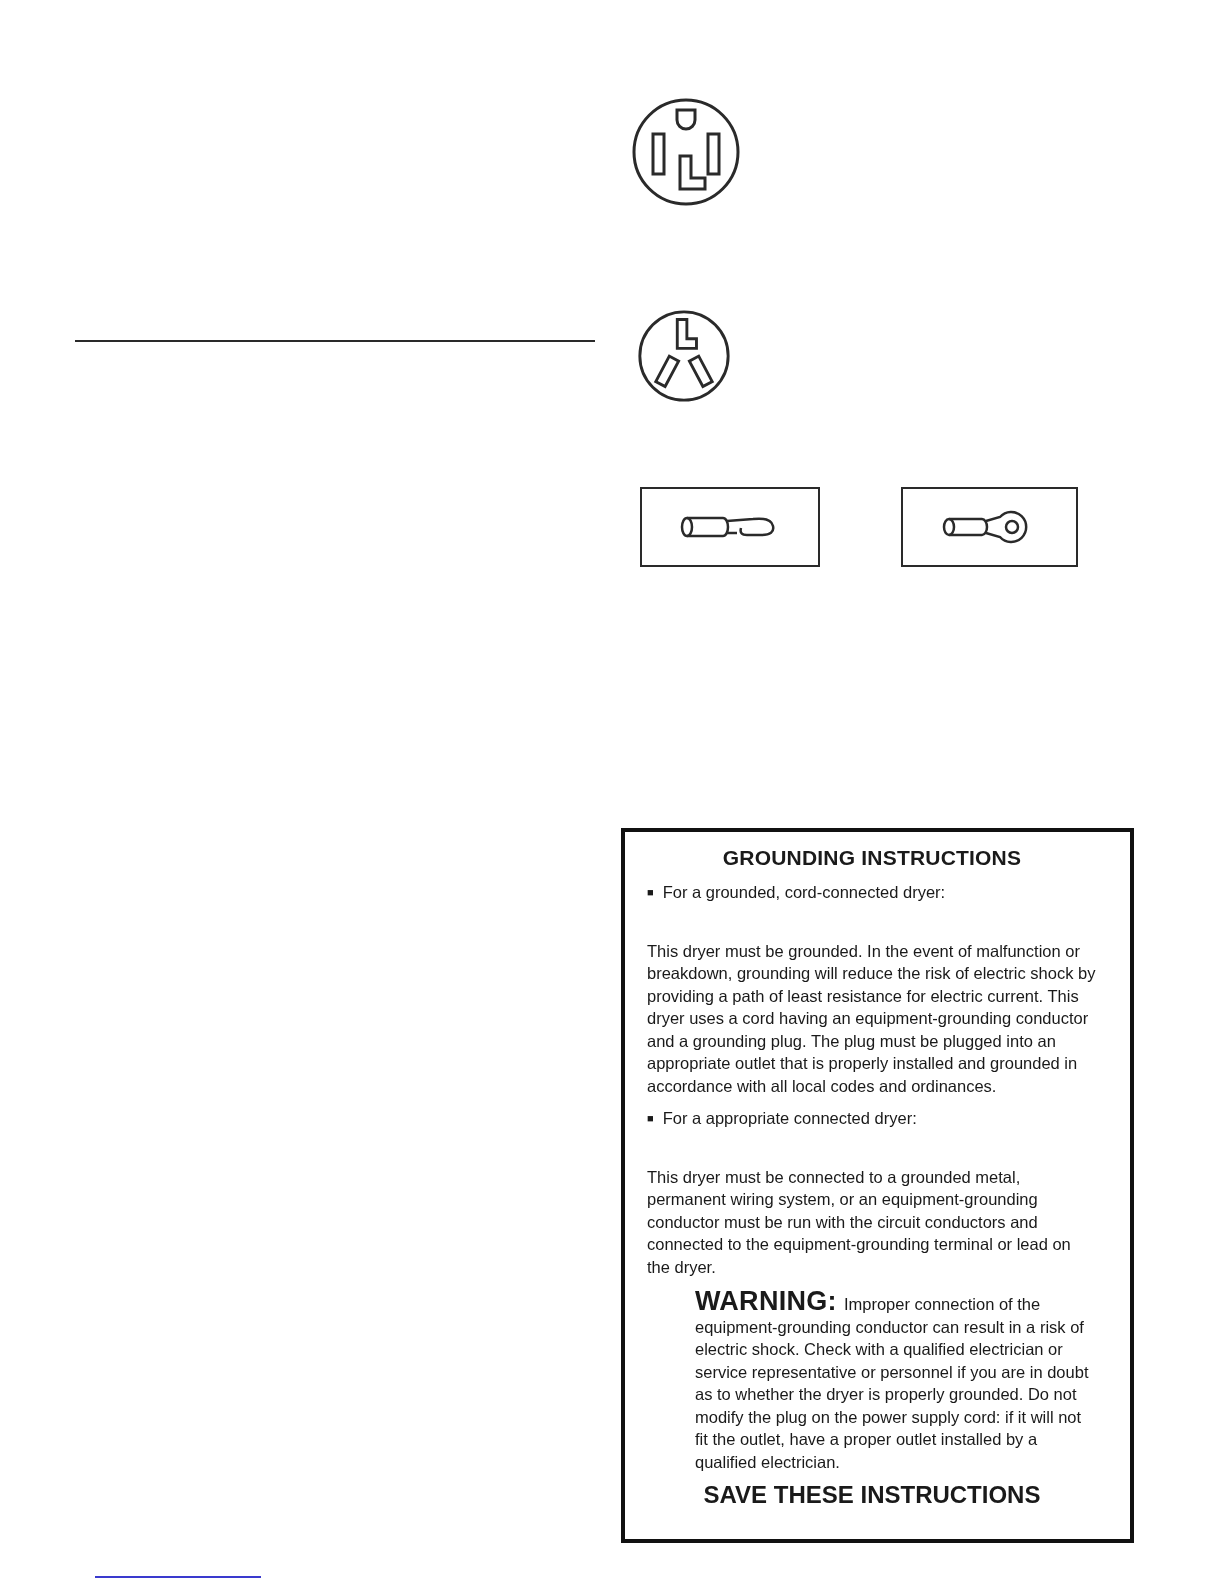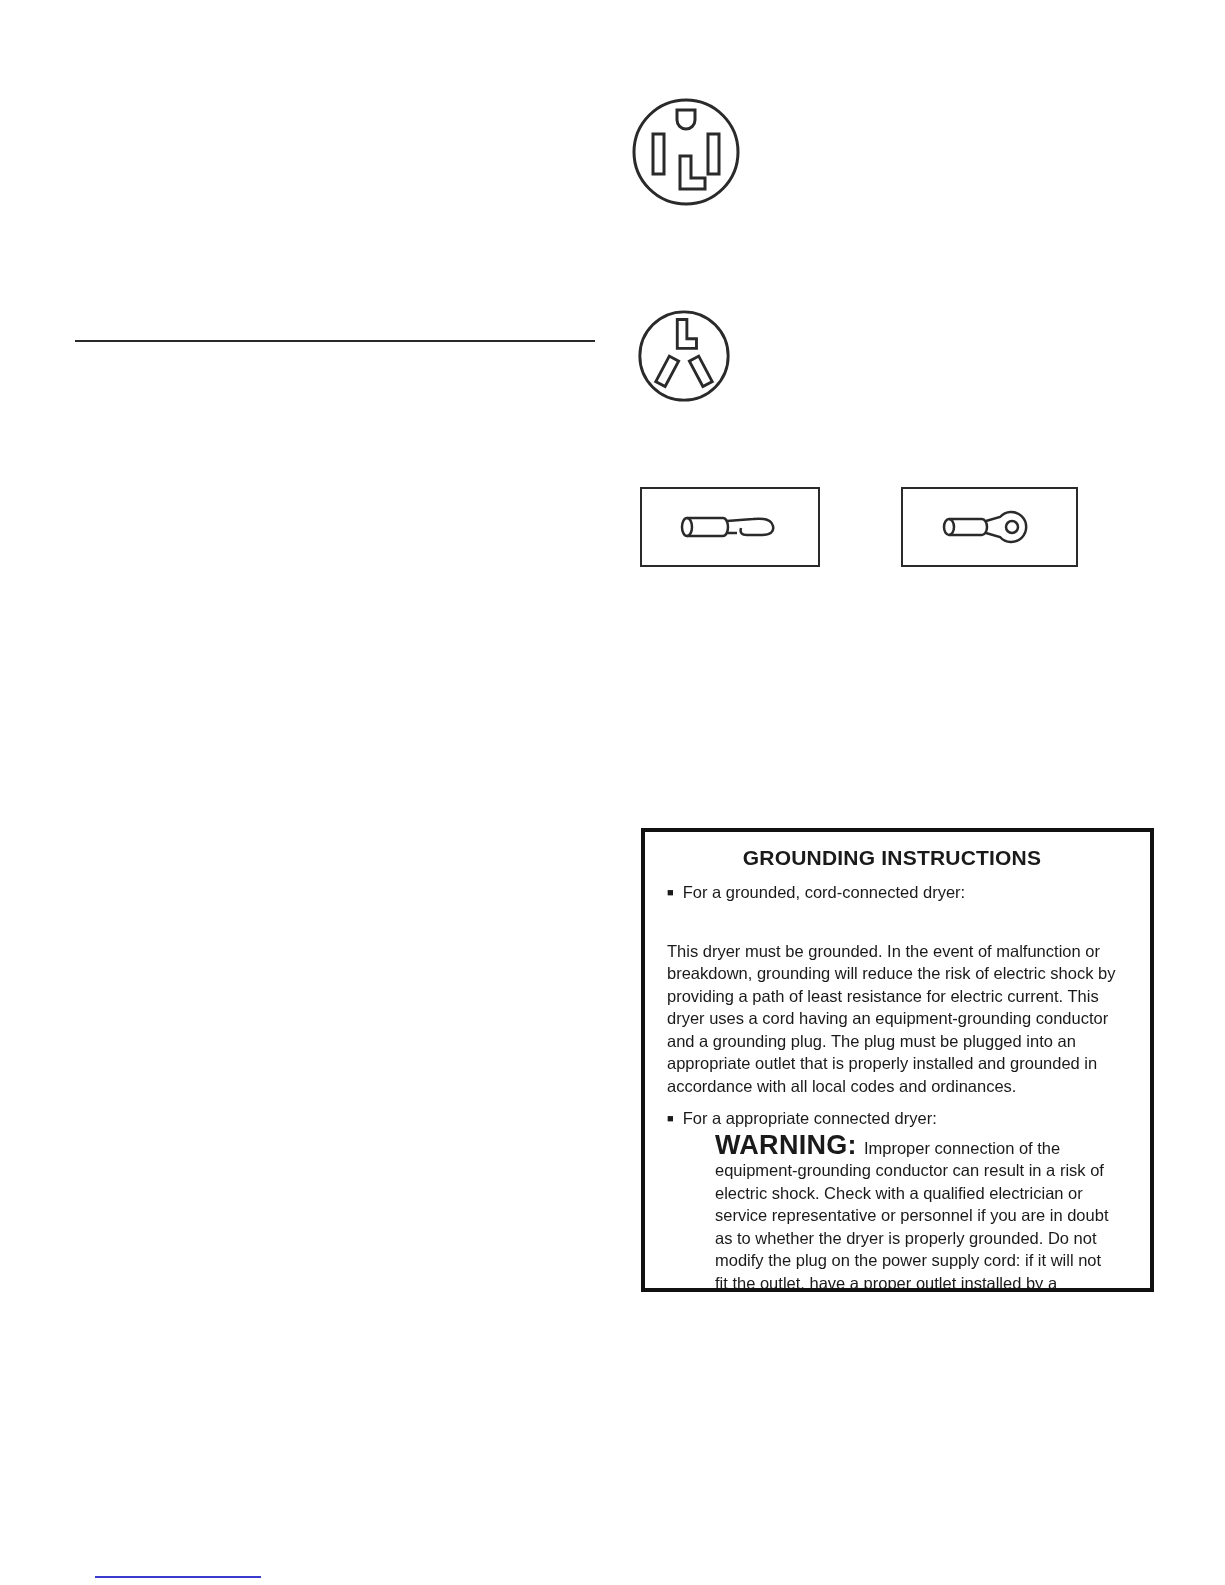--- a/index.html
+++ b/index.html
@@ -31,24 +31,24 @@
     border: 2px solid #2a2a2a;
     background: #ffffff;
     display: flex;
     align-items: center;
     justify-content: center;
   }
 
   
   .gbox {
     position: absolute;
-    left: 641px;
+    left: 621px;
     top: 828px;
     width: 513px;
-    height: 464px;
+    height: 715px;
     border: 4px solid #111111;
     background: #ffffff;
     padding: 14px 33px 10px 22px;
     overflow: hidden;
   }
   .gbox .title {
     font-size: 21px;
     font-weight: bold;
     text-align: center;
     letter-spacing: 0.2px;
@@ -144,20 +144,21 @@
     </span>
   </div>
 
   <div class="gbox">
     <div class="title">GROUNDING INSTRUCTIONS</div>
 
     <p class="body-text bullet-line"><span class="sq">■</span><span>For a grounded, cord-connected dryer:</span></p>
     <p class="body-text para">This dryer must be grounded. In the event of malfunction or breakdown, grounding will reduce the risk of electric shock by providing a path of least resistance for electric current. This dryer uses a cord having an equipment-grounding conductor and a grounding plug. The plug must be plugged into an appropriate outlet that is properly installed and grounded in accordance with all local codes and ordinances.</p>
 
     <p class="body-text bullet-line"><span class="sq">■</span><span>For a appropriate connected dryer:</span></p>
+    <p class="body-text para">This dryer must be connected to a grounded metal, permanent wiring system, or an equipment-grounding conductor must be run with the circuit conductors and connected to the equipment-grounding terminal or lead on the dryer.</p>
 
     <p class="body-text warning-para"><span class="warning-label">WARNING:</span><span>Improper connection of the equipment-grounding conductor can result in a risk of electric shock. Check with a qualified electrician or service representative or personnel if you are in doubt as to whether the dryer is properly grounded. Do not modify the plug on the power supply cord: if it will not fit the outlet, have a proper outlet installed by a qualified electrician.</span></p>
 
     <div class="save-line">SAVE THESE INSTRUCTIONS</div>
   </div>
 
   <div class="footer-link-line" style="background: rgb(58, 58, 206);"></div>
 
 </div>
 

